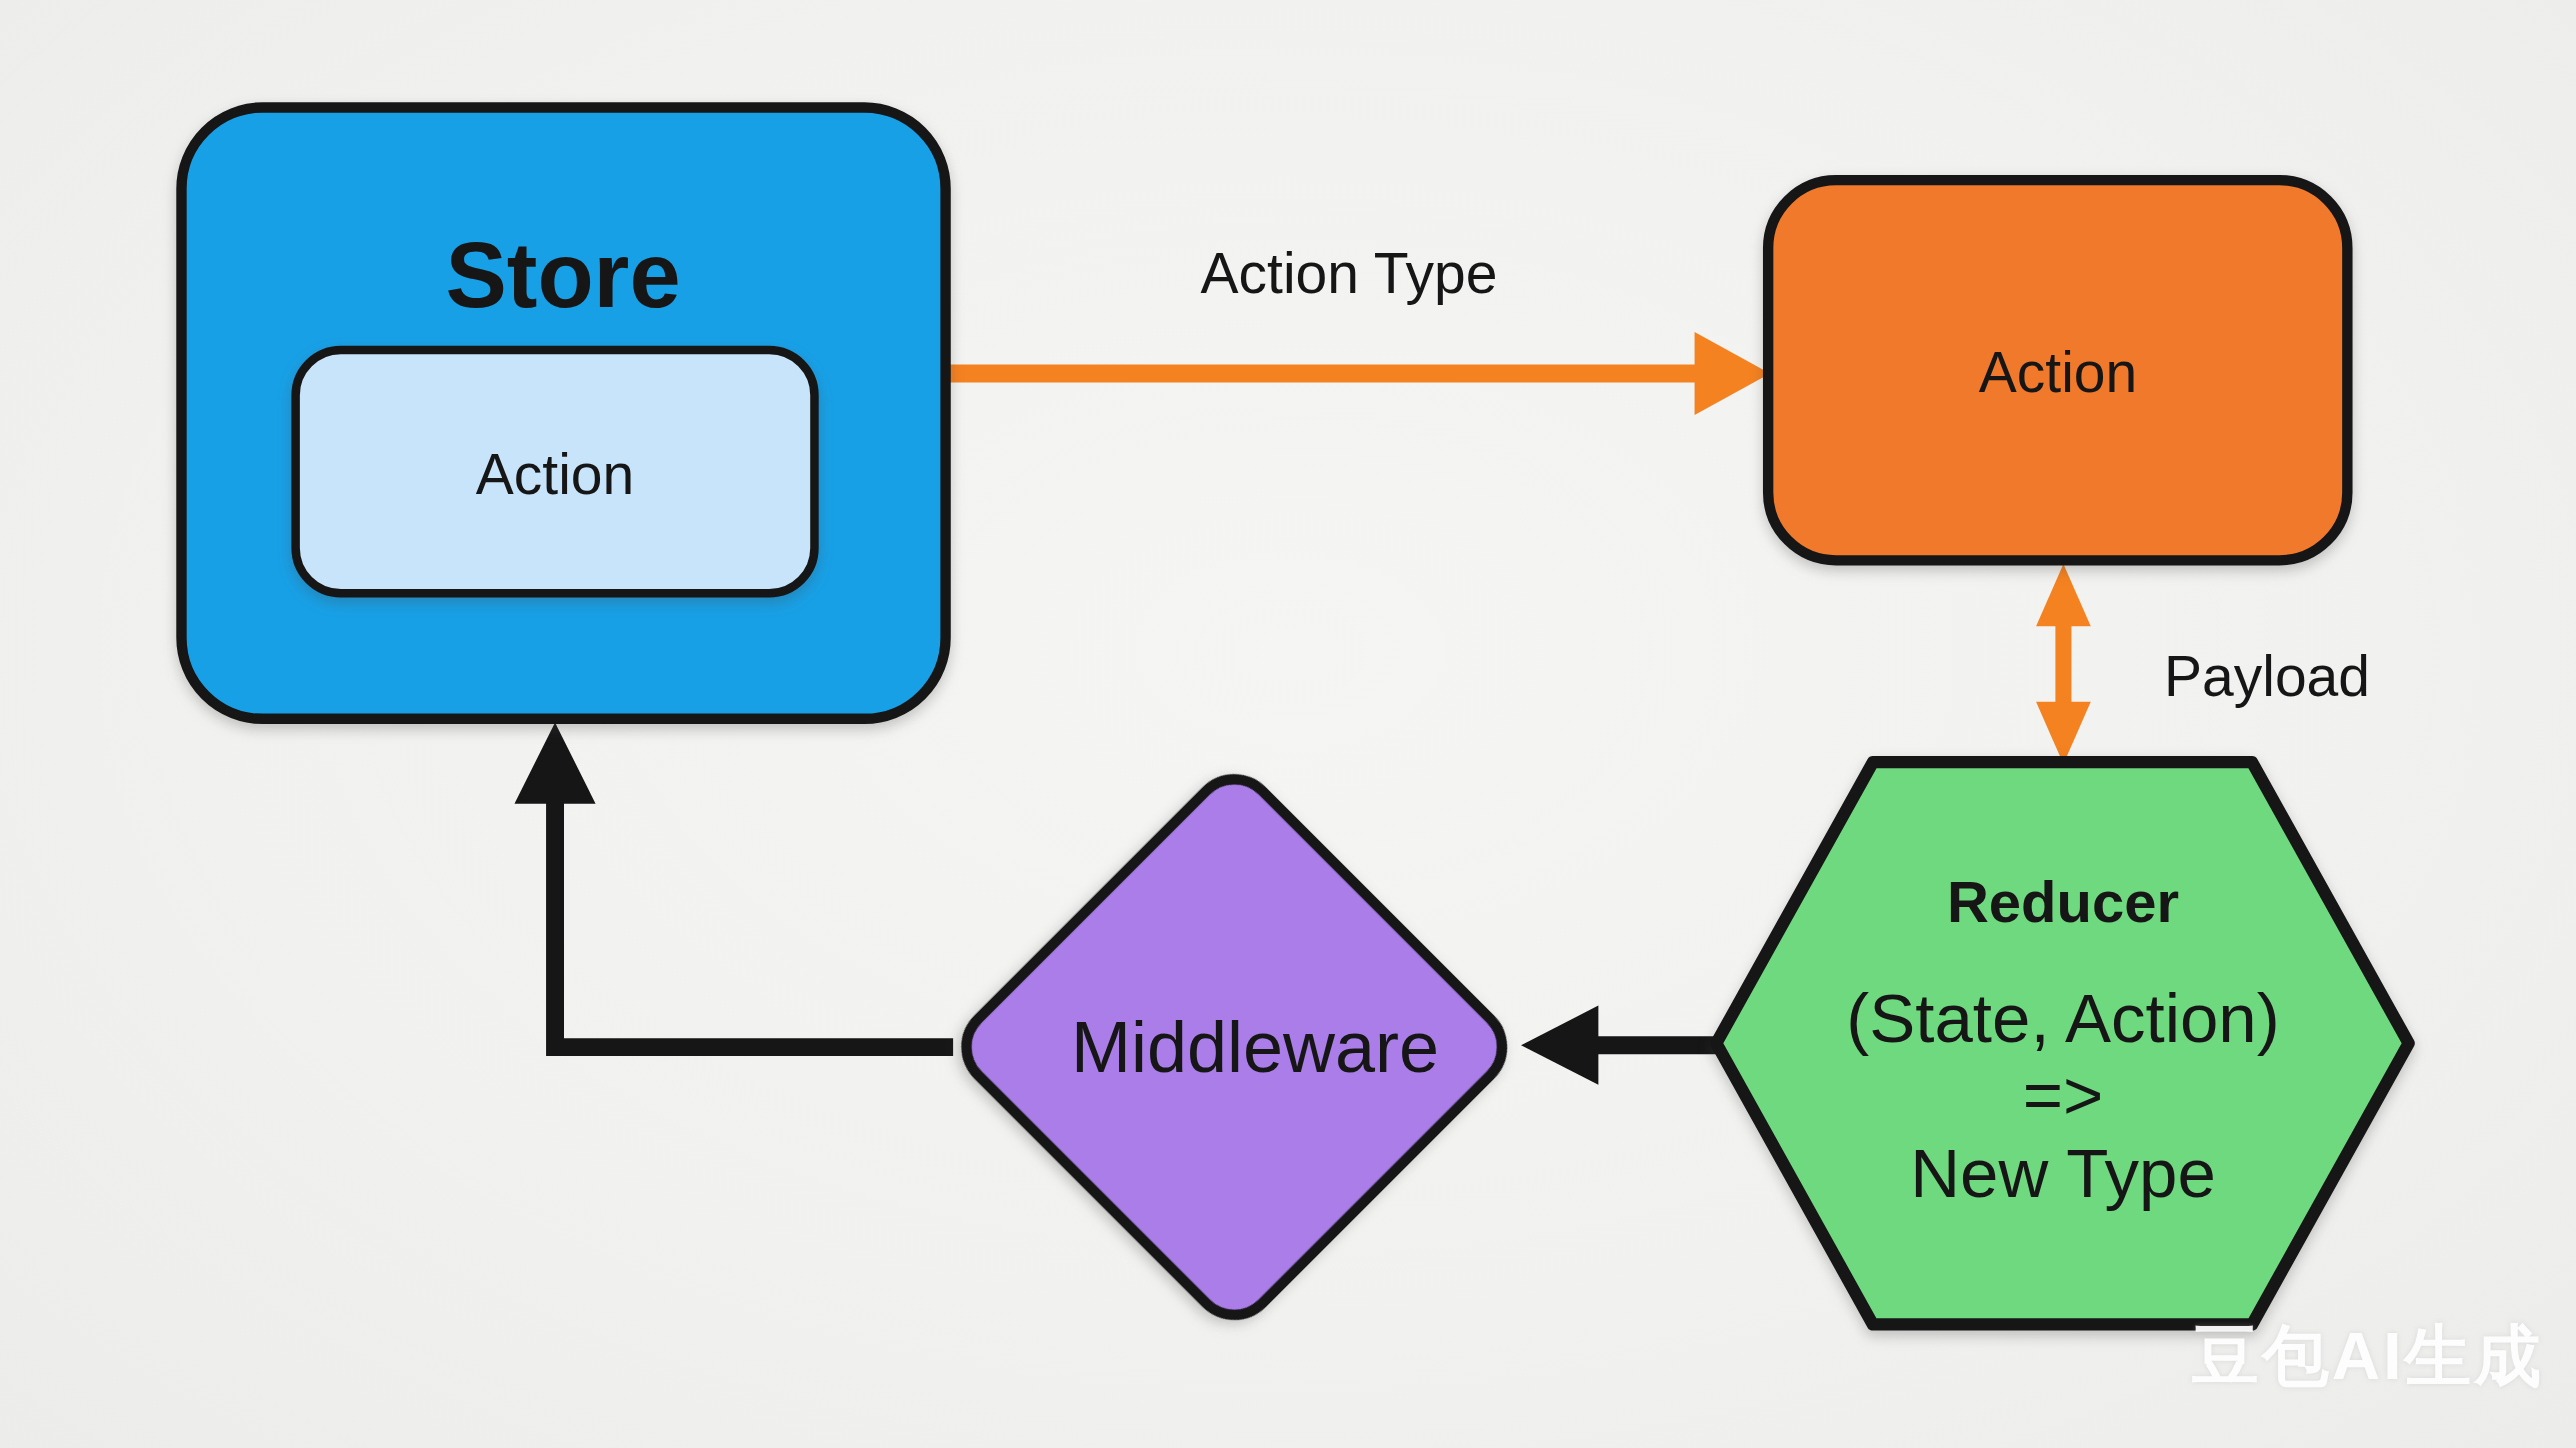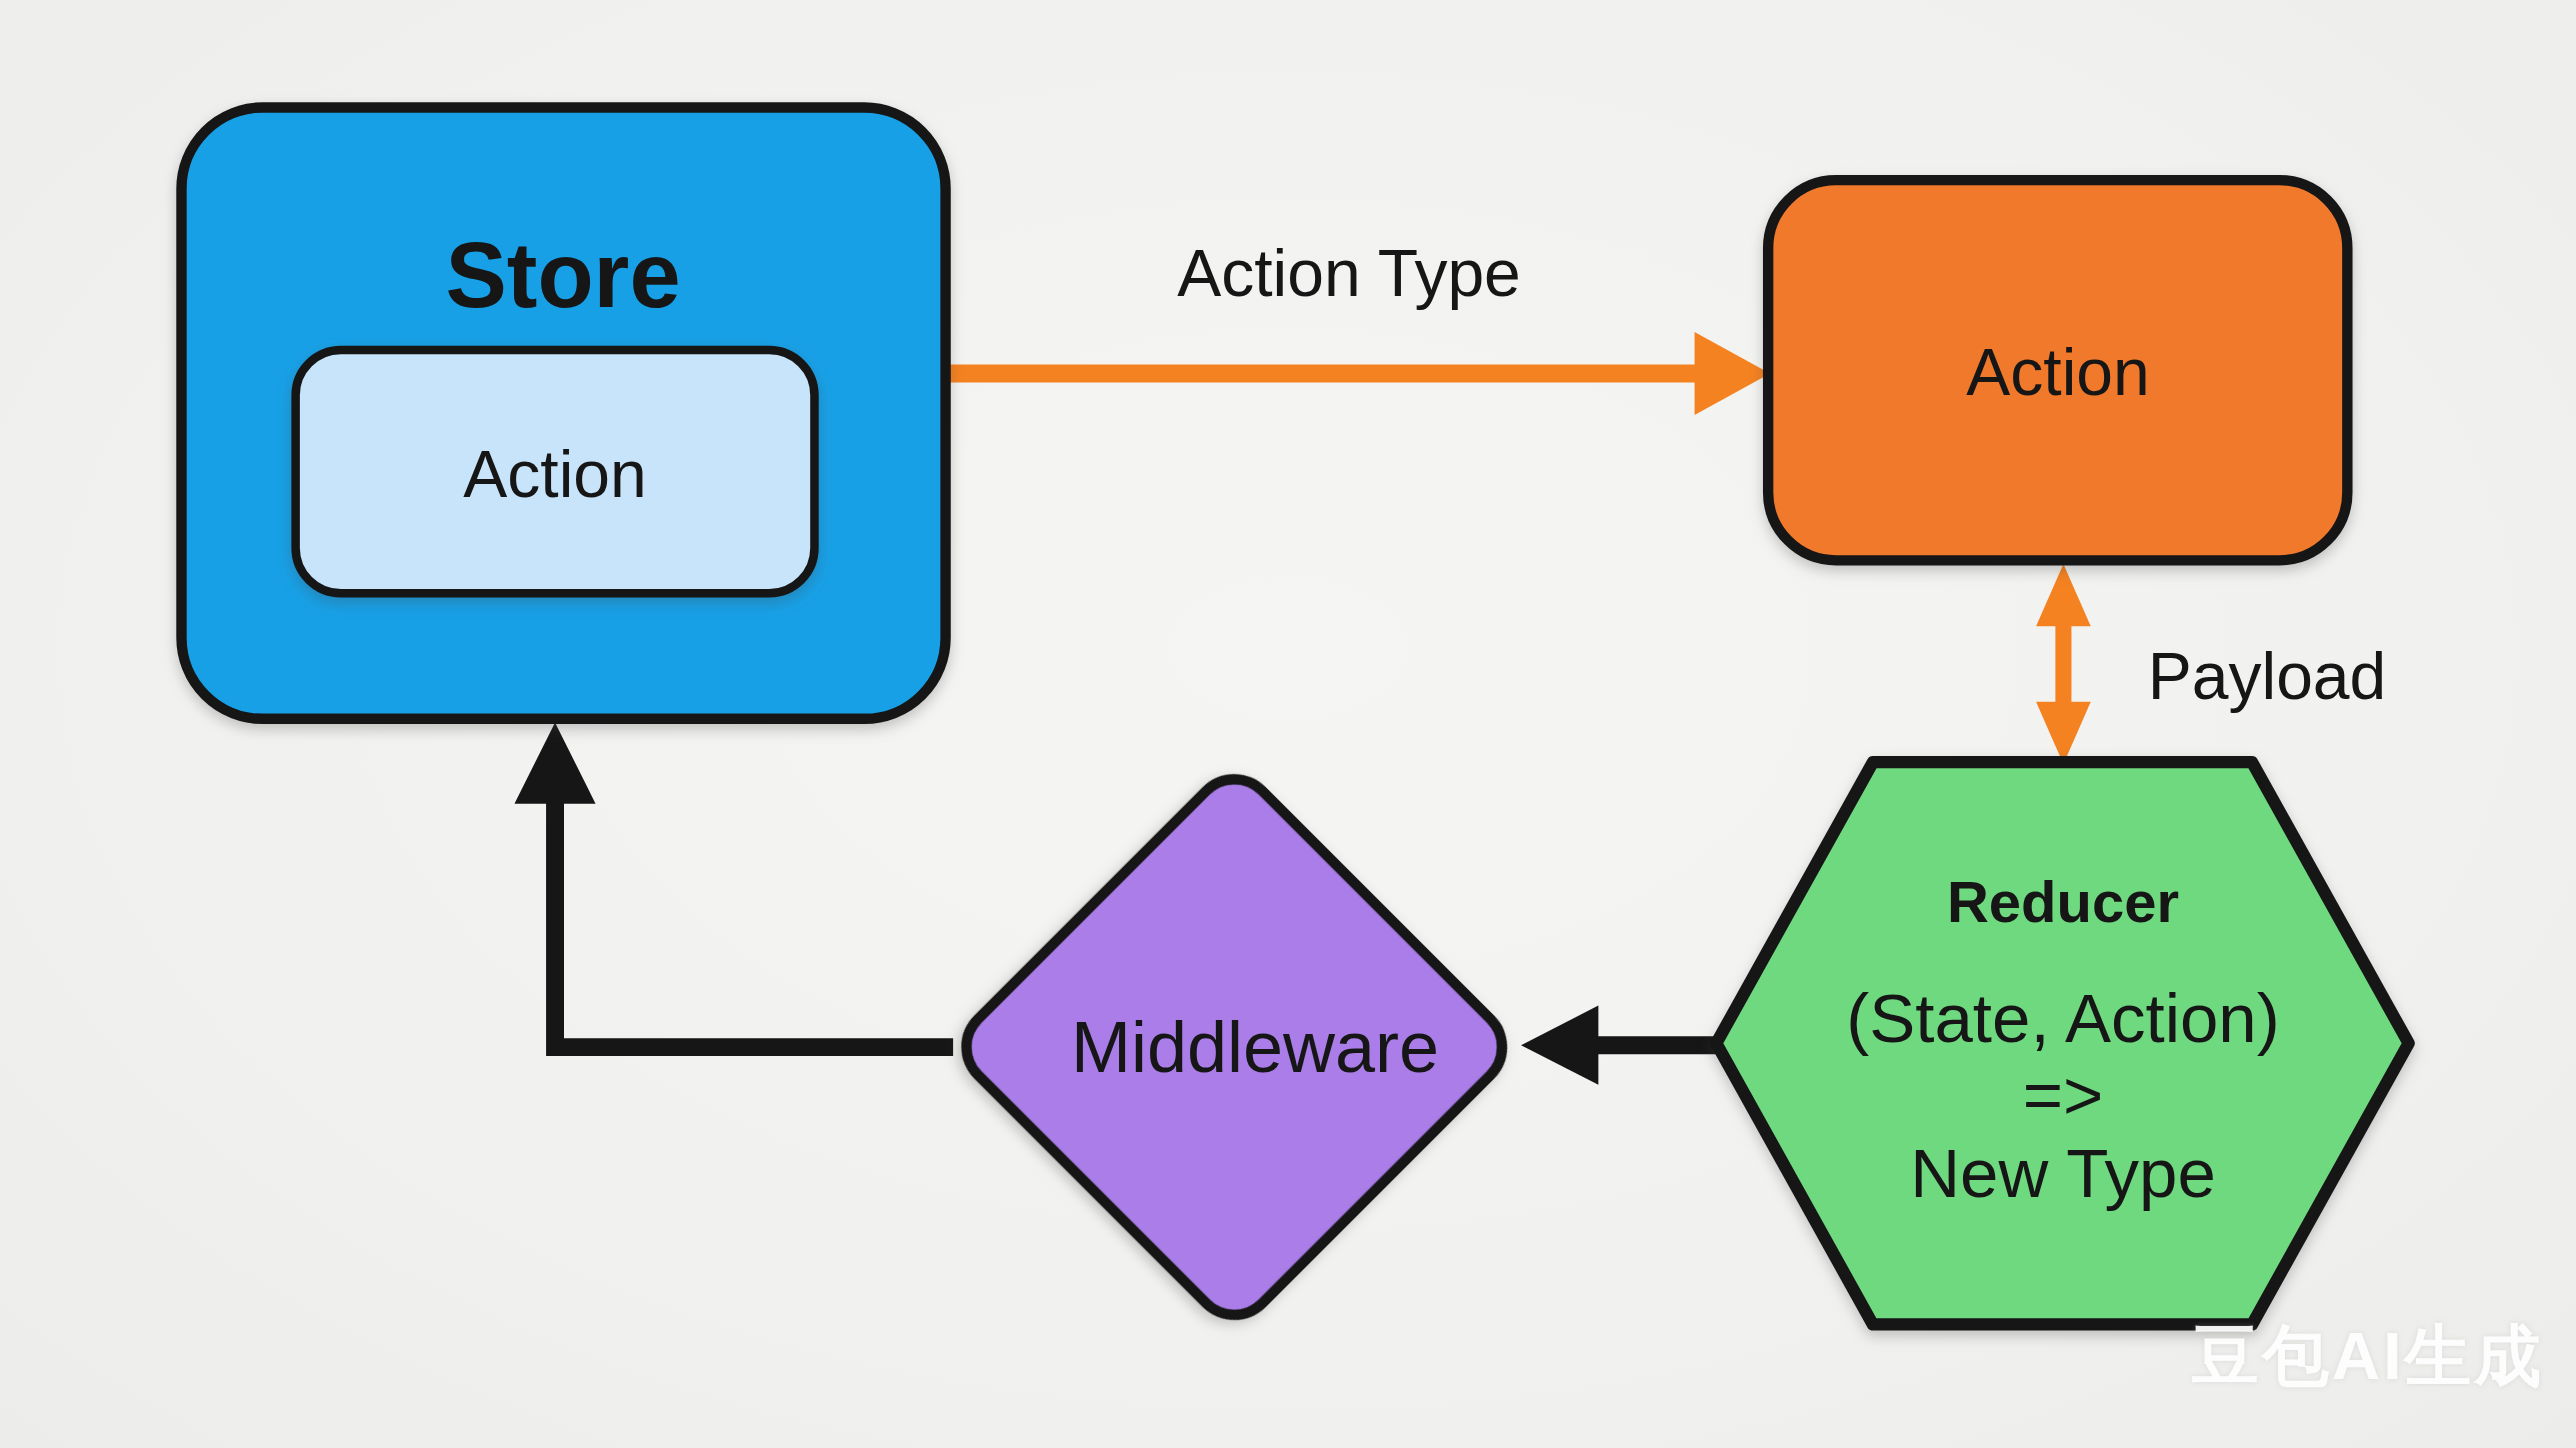--- a/index.html
+++ b/index.html
@@ -31,21 +31,21 @@
   .shape-thin    { stroke-width: 9px;  }
   .shape-hex     { stroke-width: 13px; stroke-linejoin: round; }
   .shaft         { fill: none; stroke-linecap: butt; }
   .shaft-main    { stroke-width: 19px; }
   .shaft-payload { stroke-width: 17px; }
   .shaft-black   { stroke-width: 19px; }
   .label {
     position: absolute;
     transform: translate(-50%, -50%);
     white-space: nowrap;
-    font-size: 66px;
+    font-size: 57px;
     line-height: 1;
     text-align: center;
     letter-spacing: 0px;
   }
   .label-bold {
     font-weight: bold;
   }
   .store-title    { font-size: 92px; }
   .reducer-block  {
     position: absolute;

